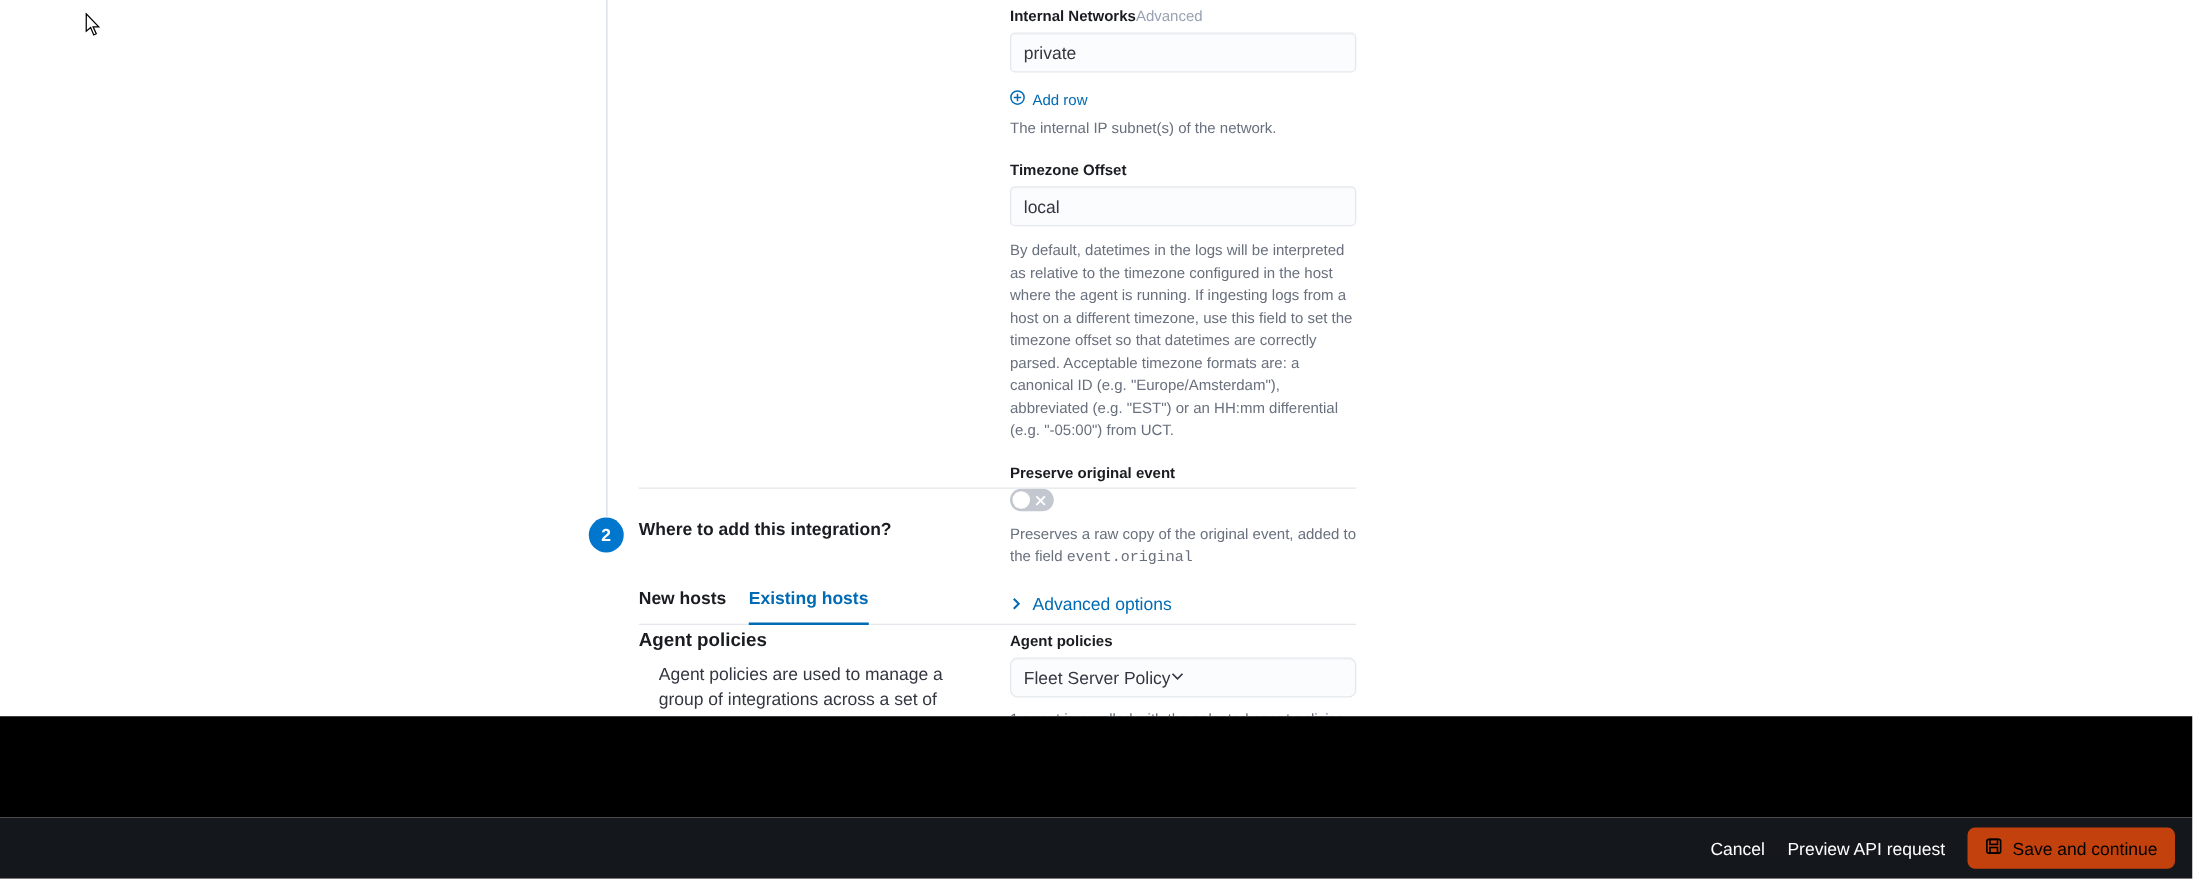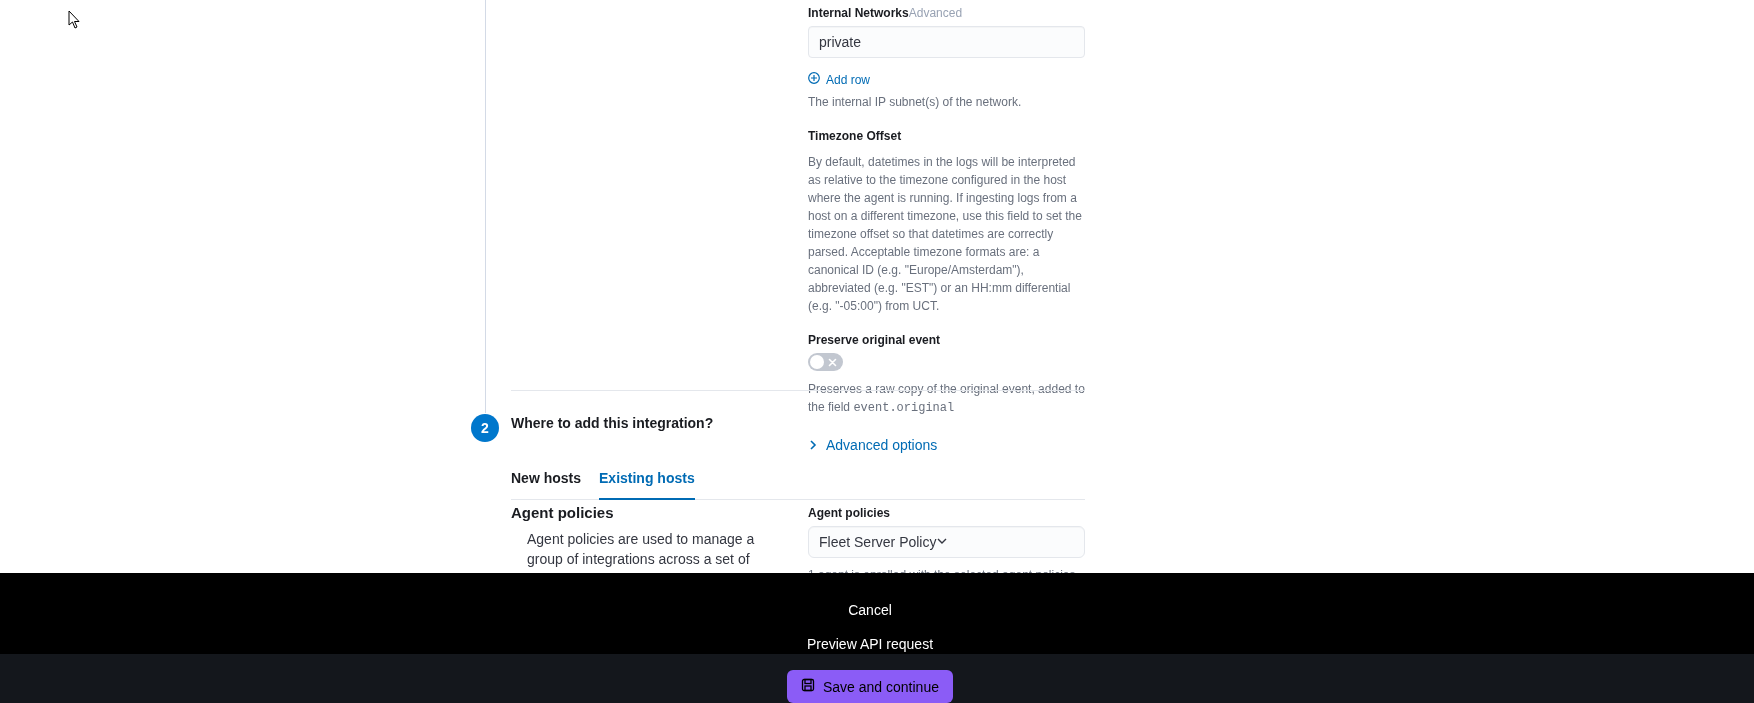--- a/index.html
+++ b/index.html
@@ -227,38 +227,37 @@
       left: 0;
       bottom: 0;
       width: 100%;
       height: 49px;
       background: #14171c;
       display: flex;
       align-items: center;
       justify-content: flex-end;
       padding-right: 14px;
       gap: 18px;
-      flex-direction: column;
     }
     .footer-spacer {
       position: absolute;
       left: 0;
       bottom: 49px;
       width: 100%;
       height: 81px;
       background: #000;
     }
     .footer-link {
       color: #fff;
       font-size: 14px;
       font-weight: 500;
       cursor: pointer;
     }
     .save-btn {
-      background: #8b5cf6;
+      background: #c2410c;
       color: #000;
       font-size: 14px;
       font-weight: 500;
       padding: 8px 14px;
       border-radius: 6px;
       display: flex;
       align-items: center;
       gap: 8px;
       cursor: pointer;
       border: none;
@@ -290,20 +289,21 @@
             <path d="M6 3 V9 M3 6 H9" stroke="#006bb4" stroke-width="1.2"></path>
           </svg>
       </span>
       <span>Add row</span>
     </div>
     <div class="help-text">The internal IP subnet(s) of the network.</div>
 
     
     <div class="section-gap"></div>
     <div class="field-label" style="margin-bottom:6px">Timezone Offset</div>
+    <input class="text-input" type="text" value="local" style="">
     <div class="help-text" style="margin-top:10px">By default, datetimes in the logs will be interpreted as relative to the timezone configured in the host where the agent is running. If ingesting logs from a host on a different timezone, use this field to set the timezone offset so that datetimes are correctly parsed. Acceptable timezone formats are: a canonical ID (e.g. "Europe/Amsterdam"), abbreviated (e.g. "EST") or an HH:mm differential (e.g. "-05:00") from UCT.</div>
 
     
     <div class="section-gap"></div>
     <div class="field-label">Preserve original event</div>
     <div class="toggle">
       <span class="toggle-x">
         <svg width="9" height="9" viewBox="0 0 9 9">
             <path d="M1.5 1.5 L7.5 7.5 M7.5 1.5 L1.5 7.5" stroke="#fff" stroke-width="1.6" stroke-linecap="round"></path>
           </svg>

